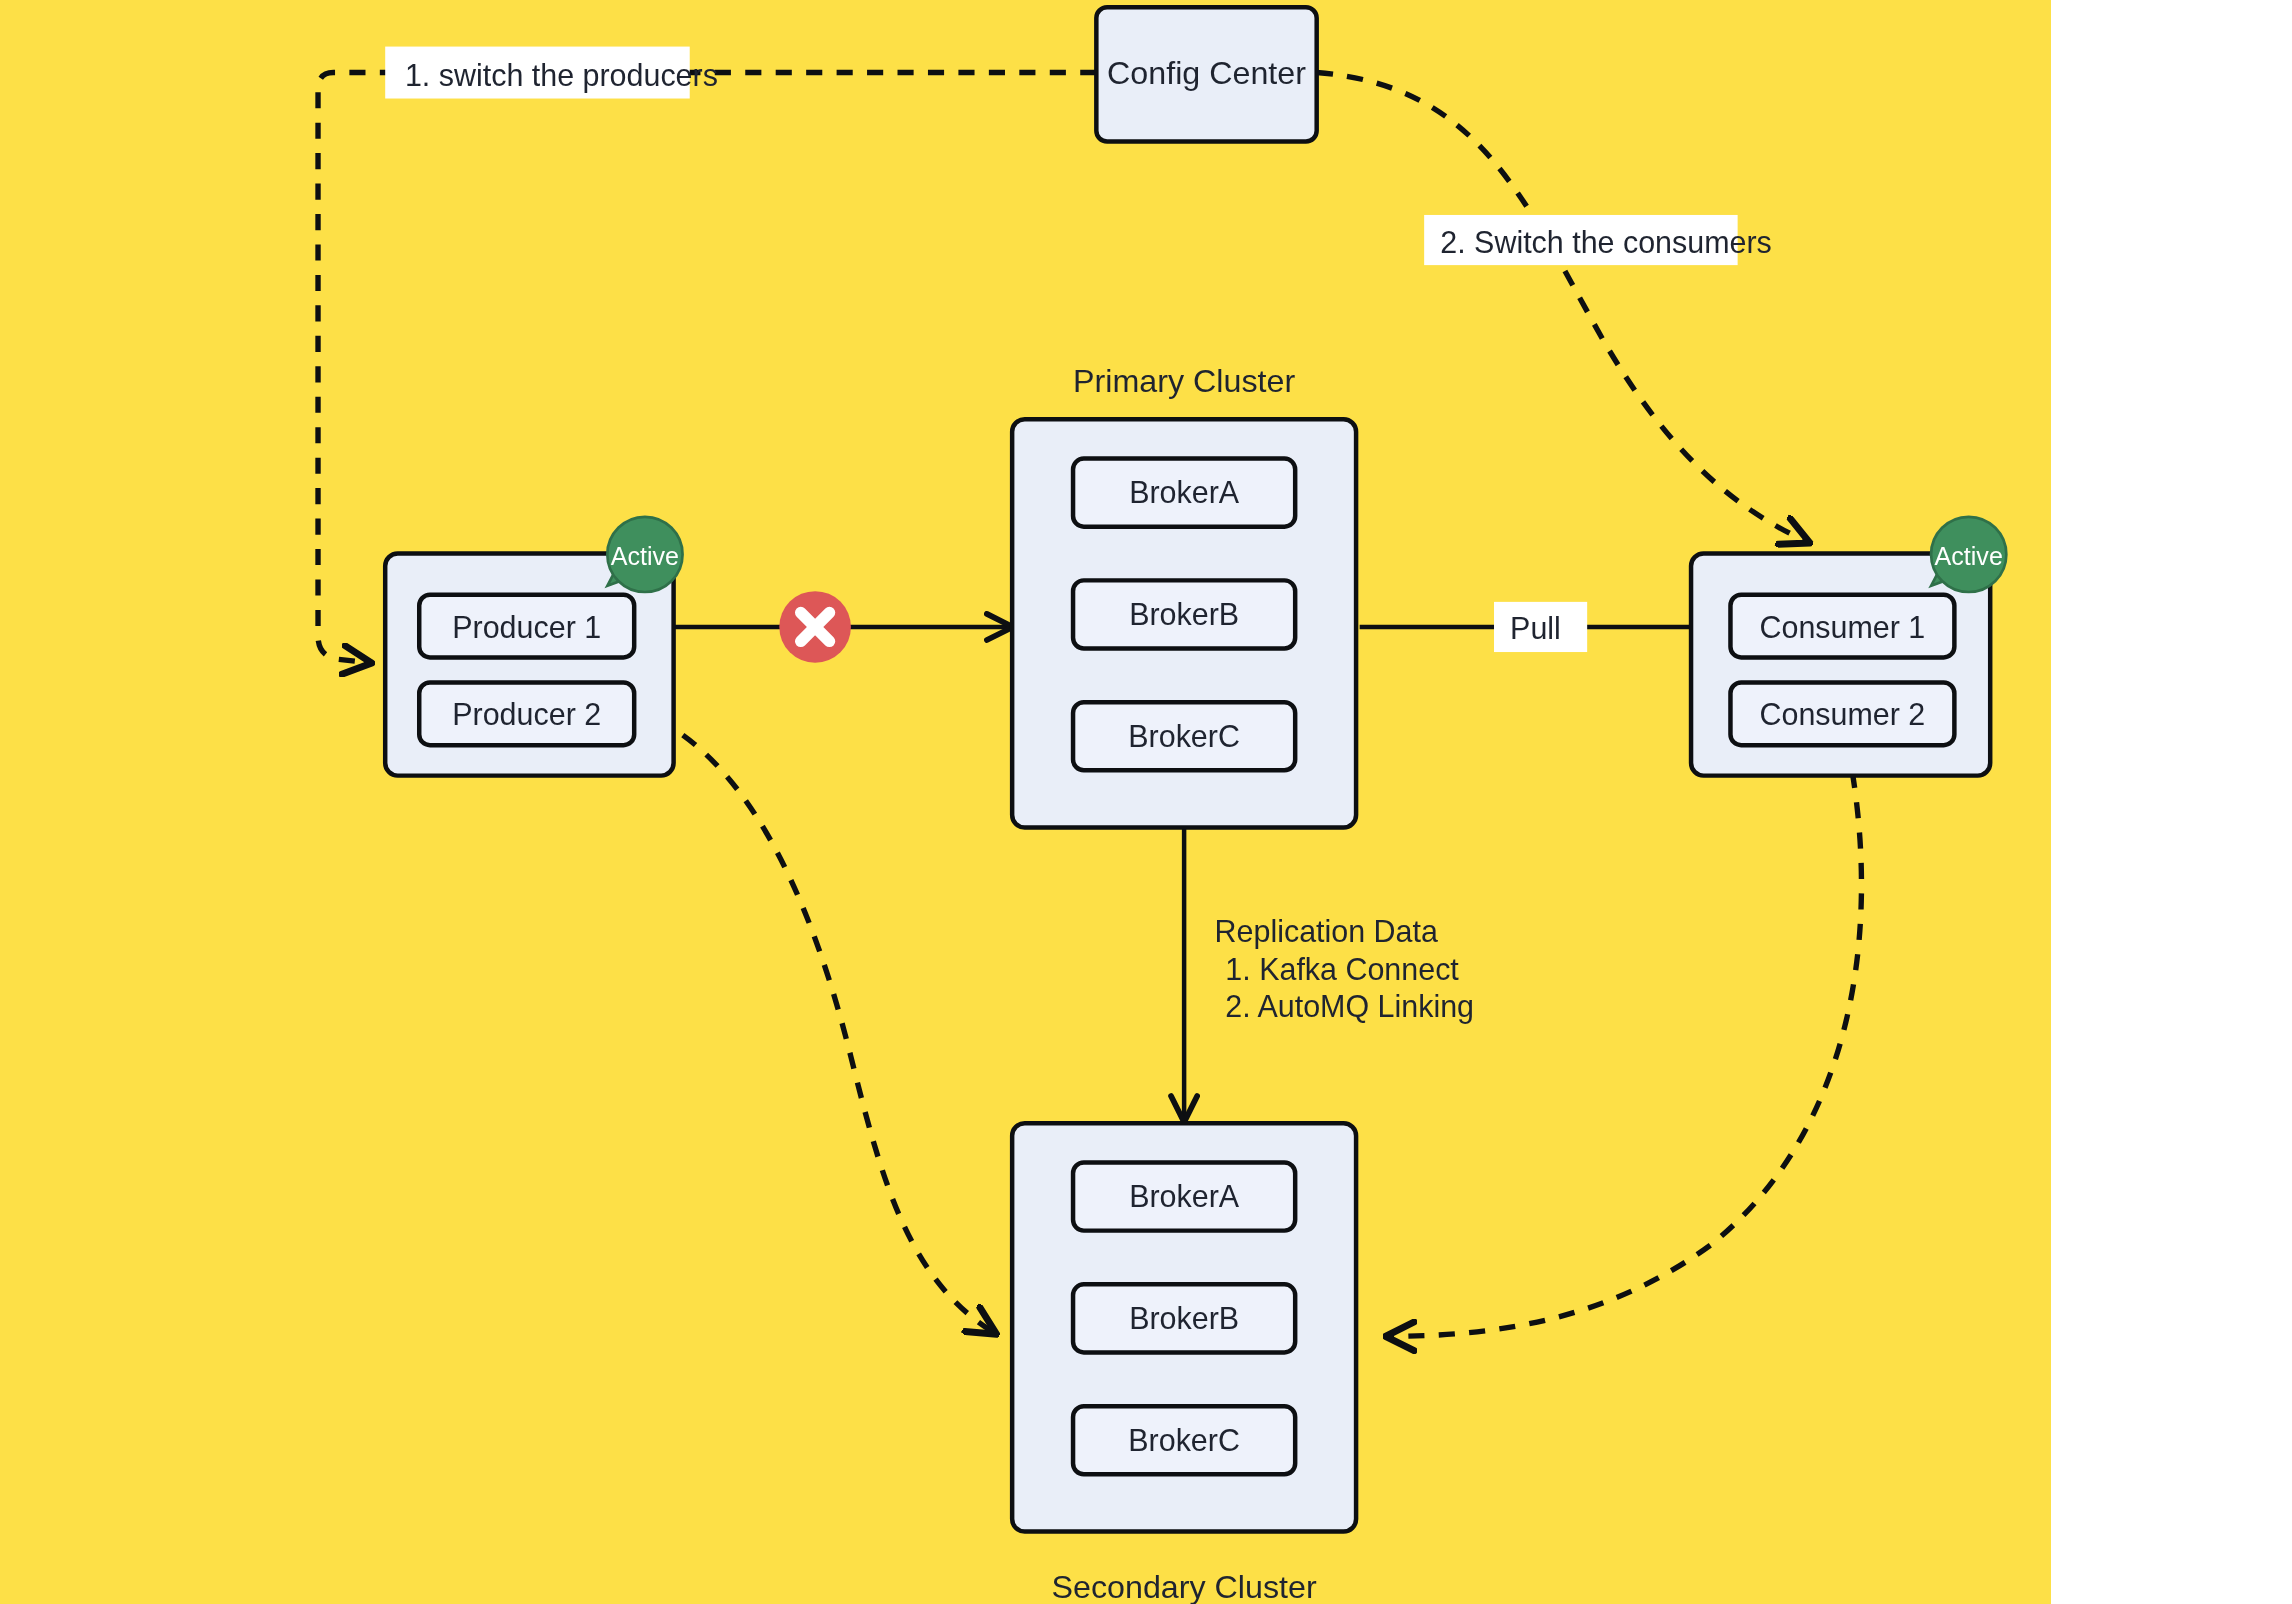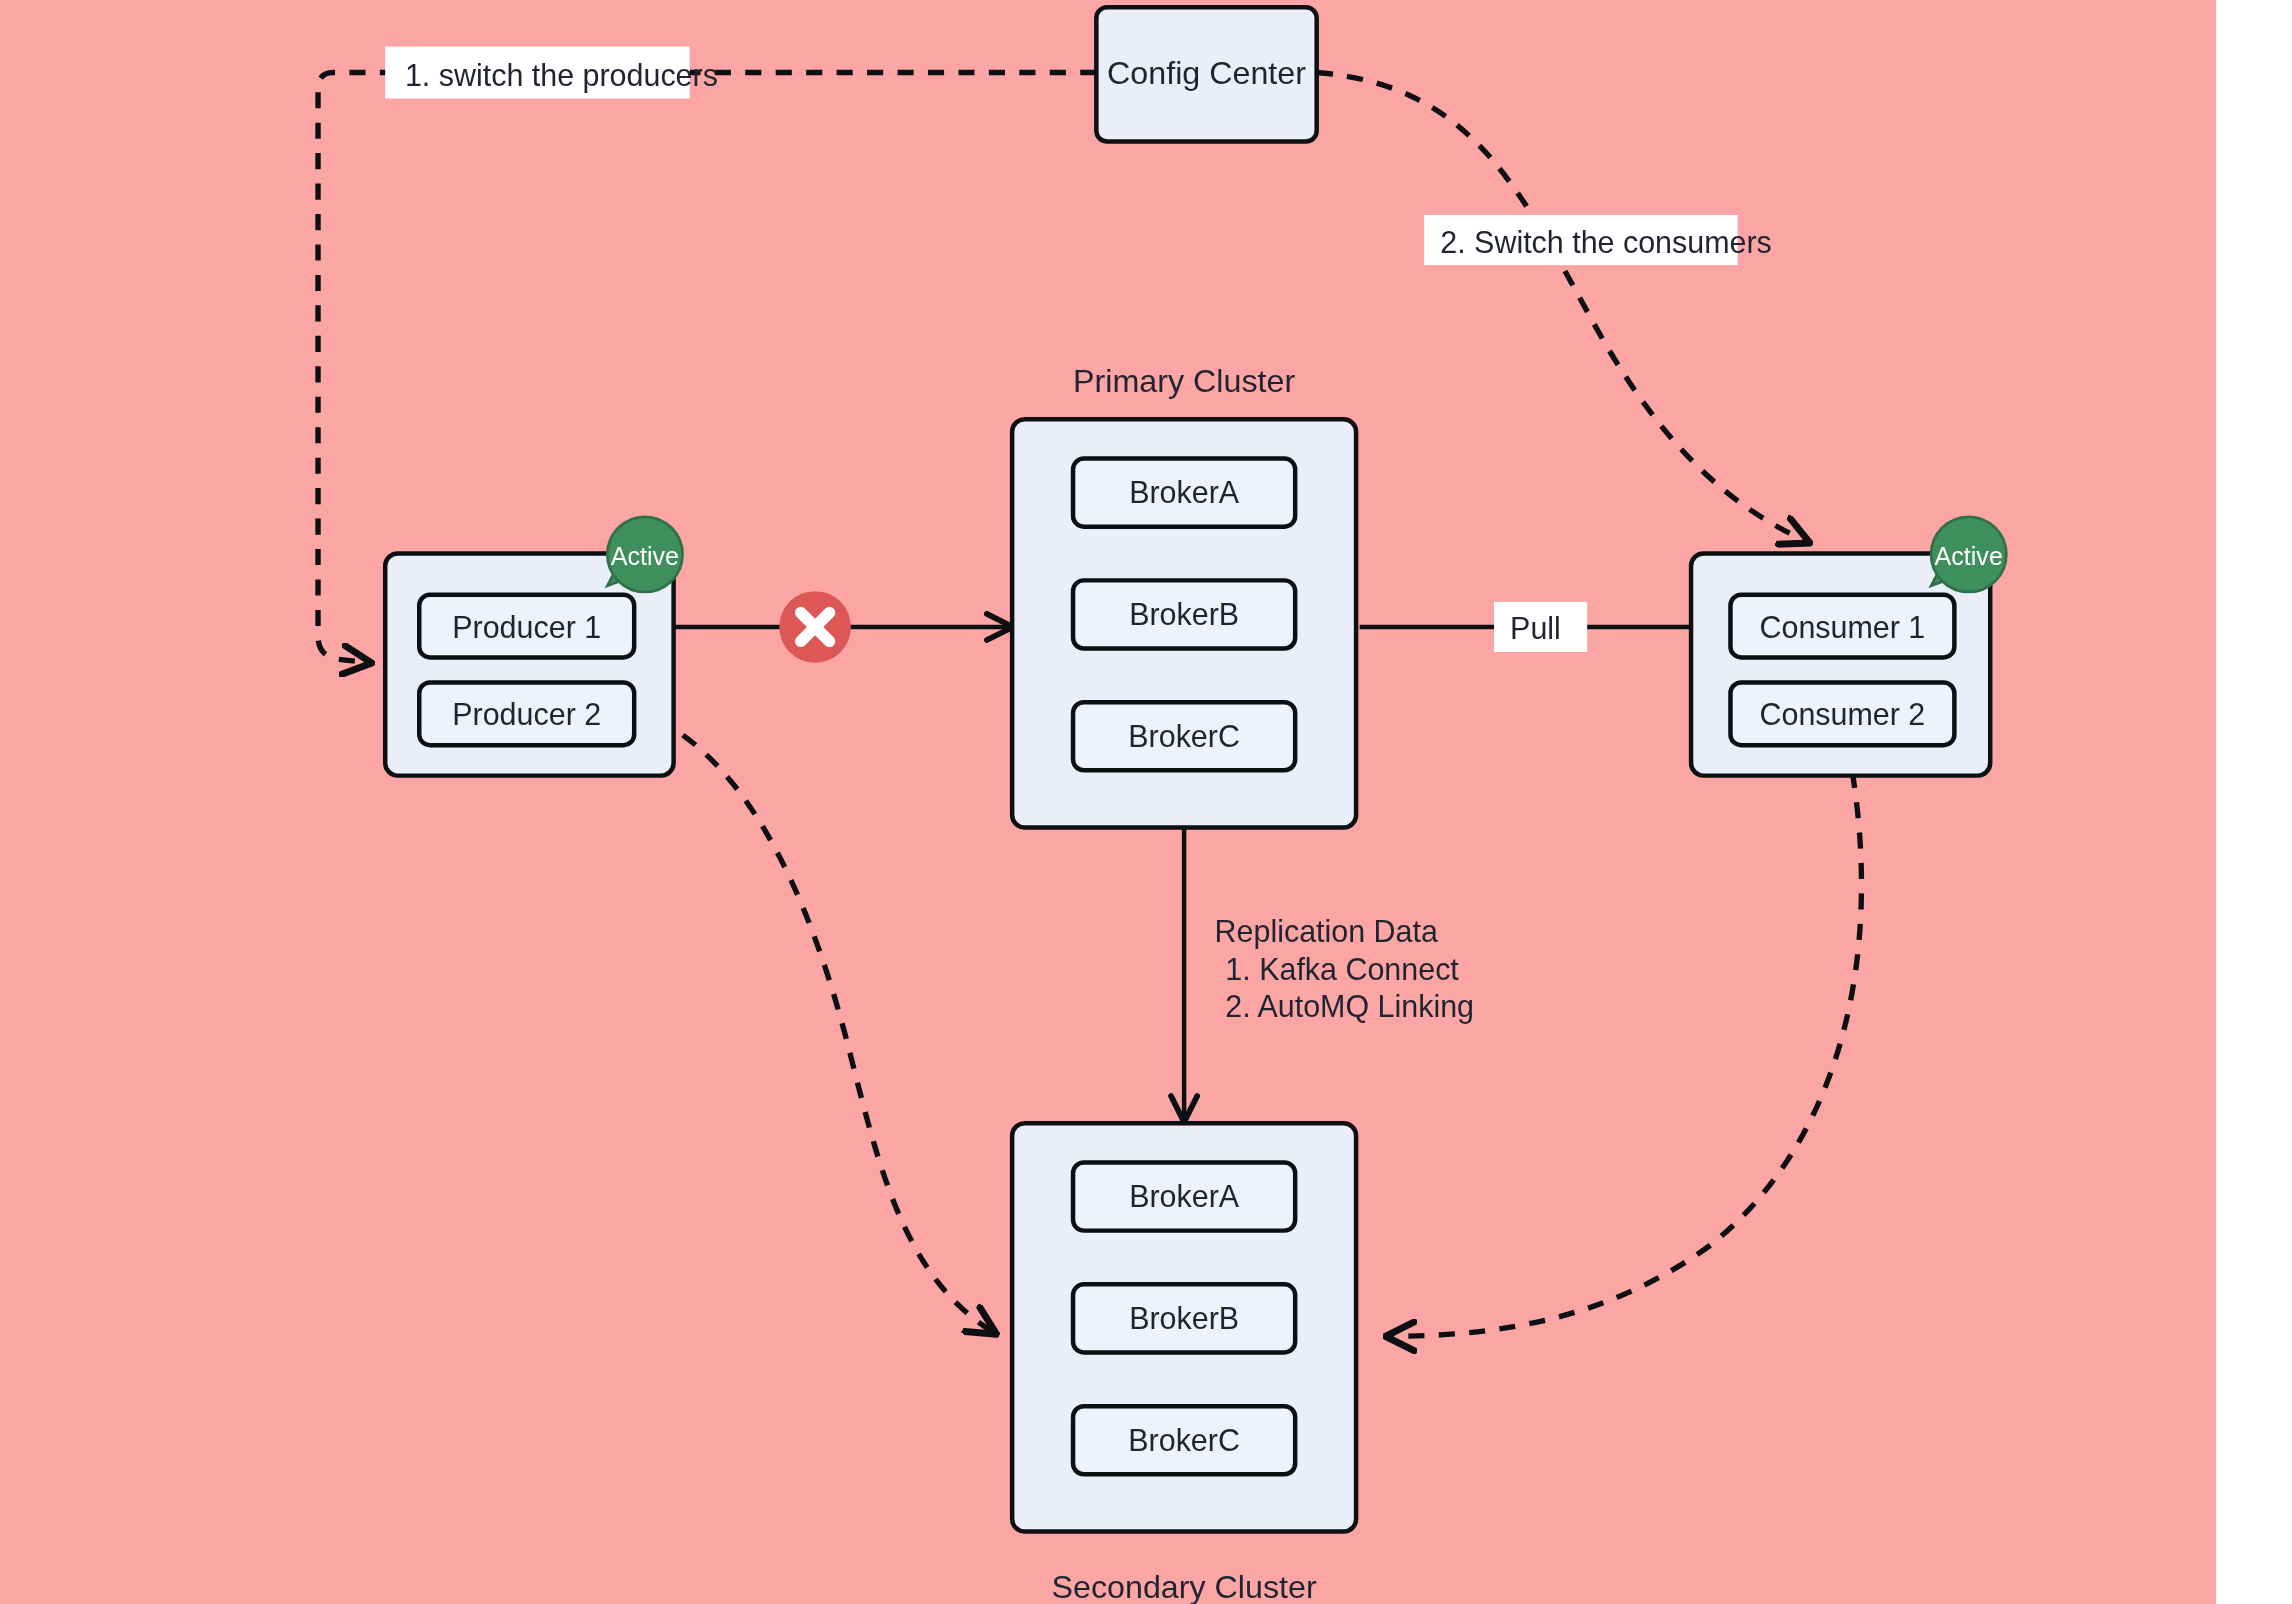--- a/index.html
+++ b/index.html
@@ -5,23 +5,23 @@
   html, body {
     margin: 0;
     padding: 0;
     background: #ffffff;
   }
   body {
     font-family: "Liberation Sans", sans-serif;
   }
   #canvas {
     position: relative;
-    width: 2216px;
+    width: 2051px;
     height: 1605px;
-    background: #fca5a5;
+    background: #fde047;
     overflow: hidden;
   }
   #diagram-svg {
     position: absolute;
     top: 0;
     left: 0;
     width: 2293px;
     height: 1605px;
   }
   .node-label {

